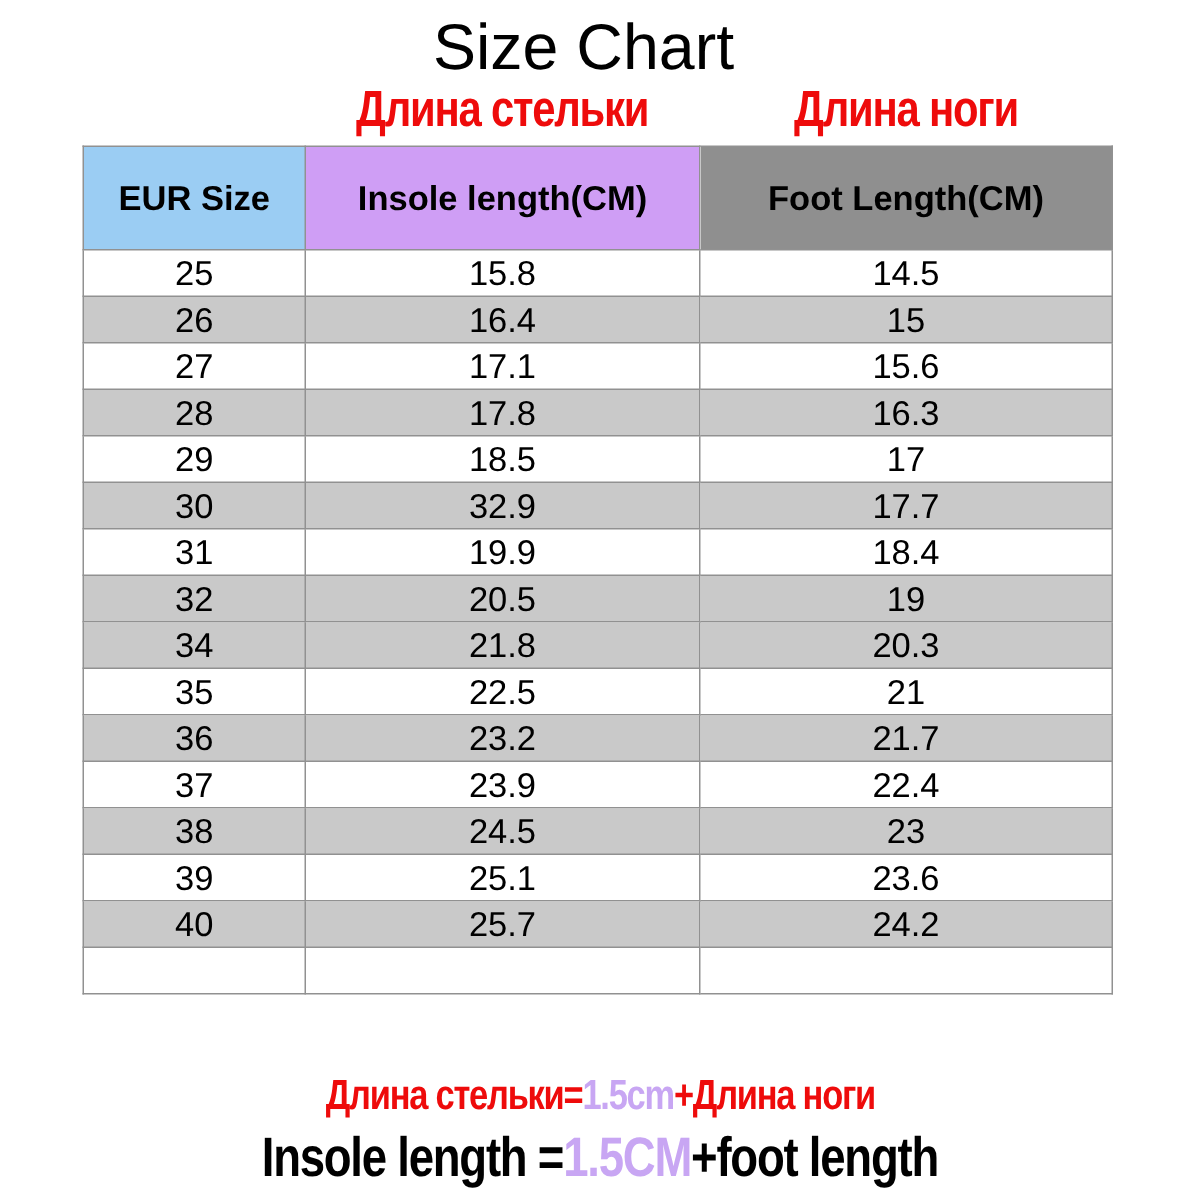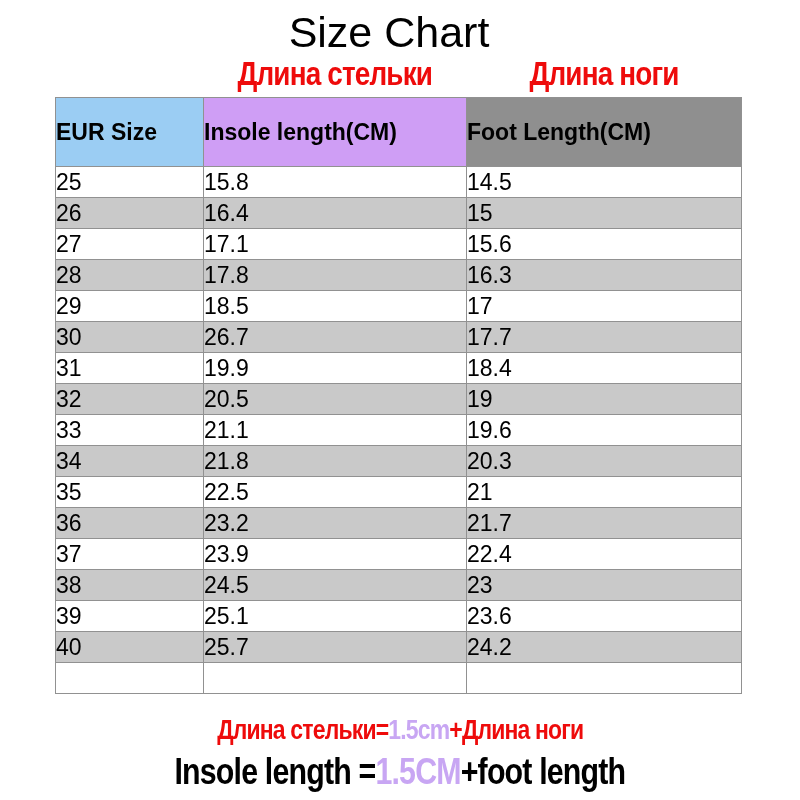--- a/index.html
+++ b/index.html
@@ -62,21 +62,21 @@
     left: 55px;
     width: 686px;
     border-collapse: collapse;
     table-layout: fixed;
   }
   col.c1 { width: 148px; }
   col.c2 { width: 263px; }
   col.c3 { width: 275px; }
   .size-table th, .size-table td {
     border: 1px solid var(--table_border, #919191);
-    text-align: left;
+    text-align: center;
     vertical-align: middle;
     padding: 0;
     overflow: hidden;
     white-space: nowrap;
   }
   .size-table th {
     height: 68px;
     font-size: 23px;
     font-weight: 700;
     color: #000;
@@ -165,37 +165,32 @@
           <td>17.8</td>
           <td>16.3</td>
         </tr>
         <tr>
           <td>29</td>
           <td>18.5</td>
           <td>17</td>
         </tr>
         <tr class="alt">
           <td>30</td>
-          <td>26.7</td>
+          <td>32.9</td>
           <td>17.7</td>
         </tr>
         <tr>
           <td>31</td>
           <td>19.9</td>
           <td>18.4</td>
         </tr>
         <tr class="alt">
           <td>32</td>
           <td>20.5</td>
           <td>19</td>
-        </tr>
-        <tr>
-          <td>33</td>
-          <td>21.1</td>
-          <td>19.6</td>
         </tr>
         <tr class="alt">
           <td>34</td>
           <td>21.8</td>
           <td>20.3</td>
         </tr>
         <tr>
           <td>35</td>
           <td>22.5</td>
           <td>21</td>

